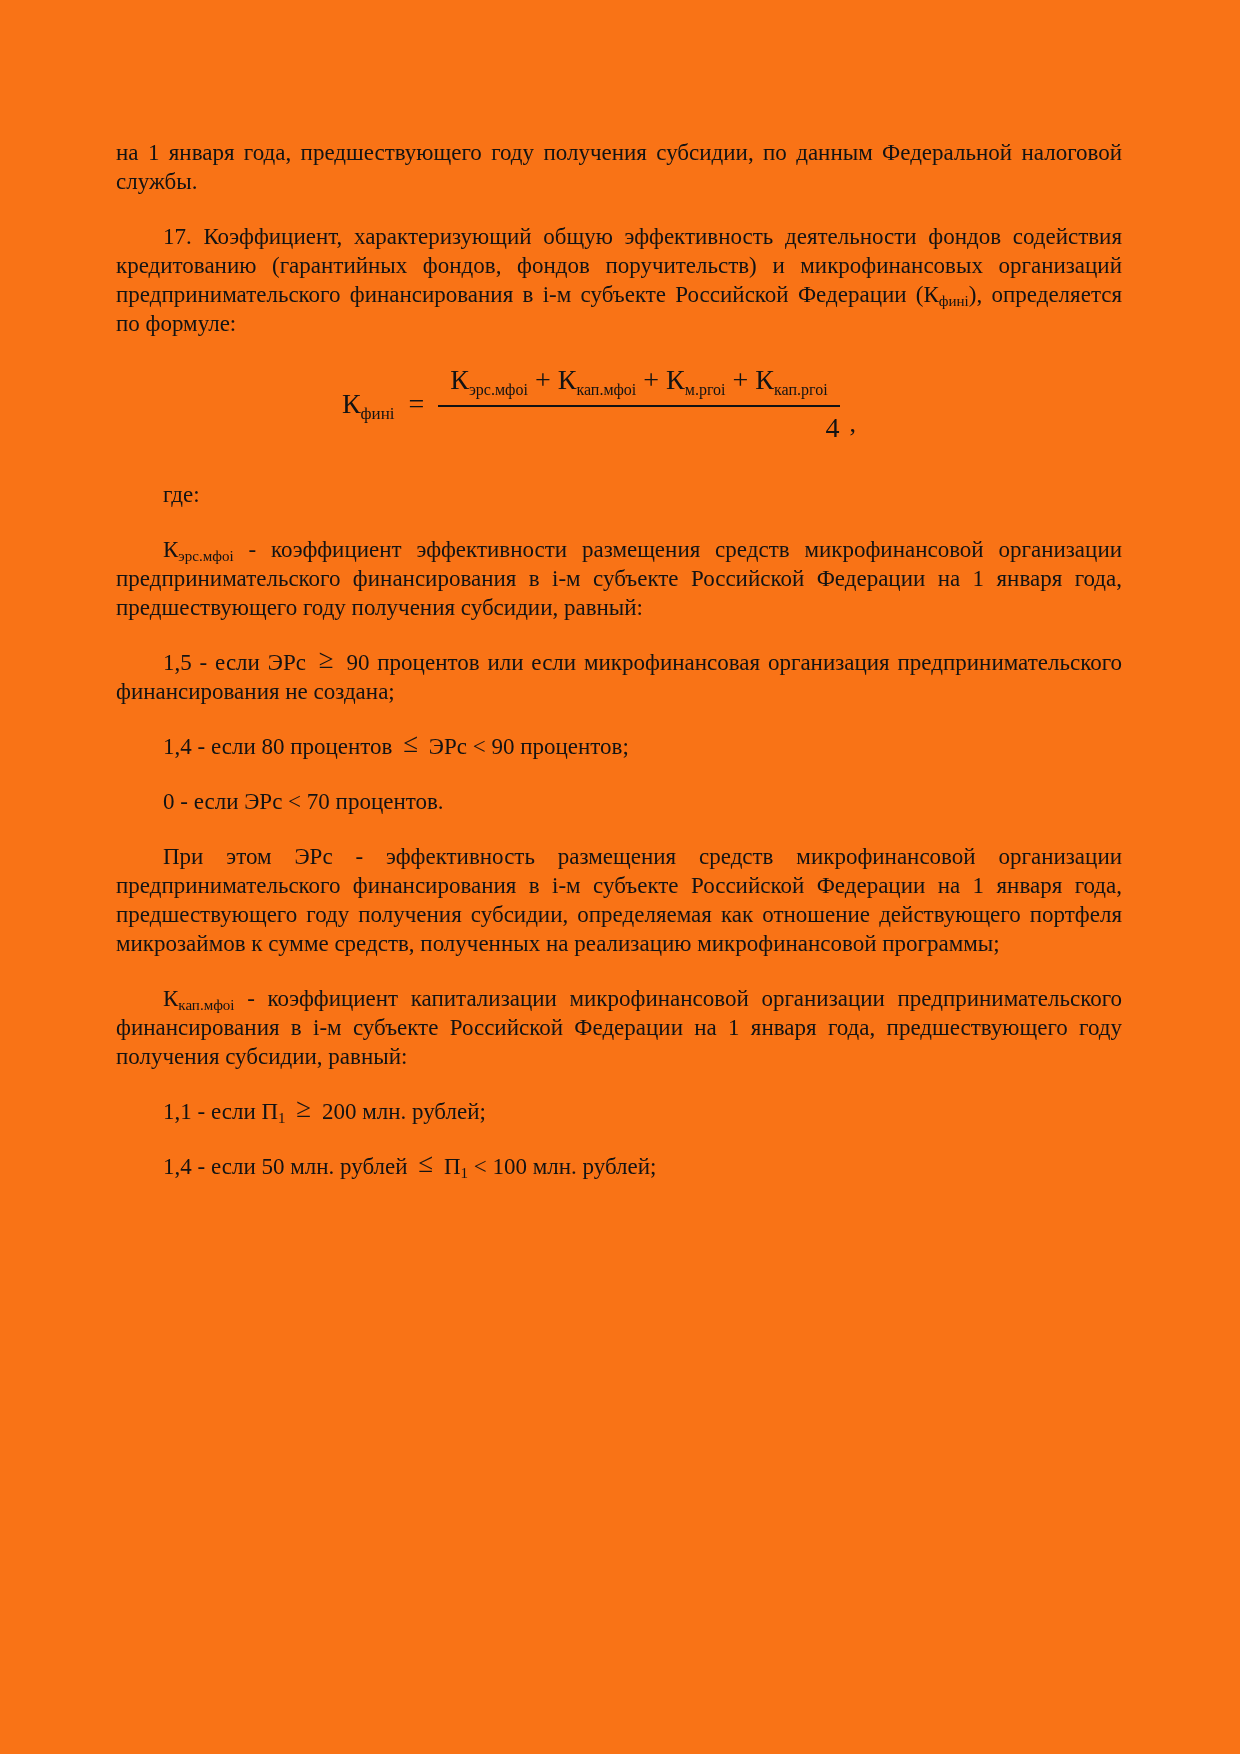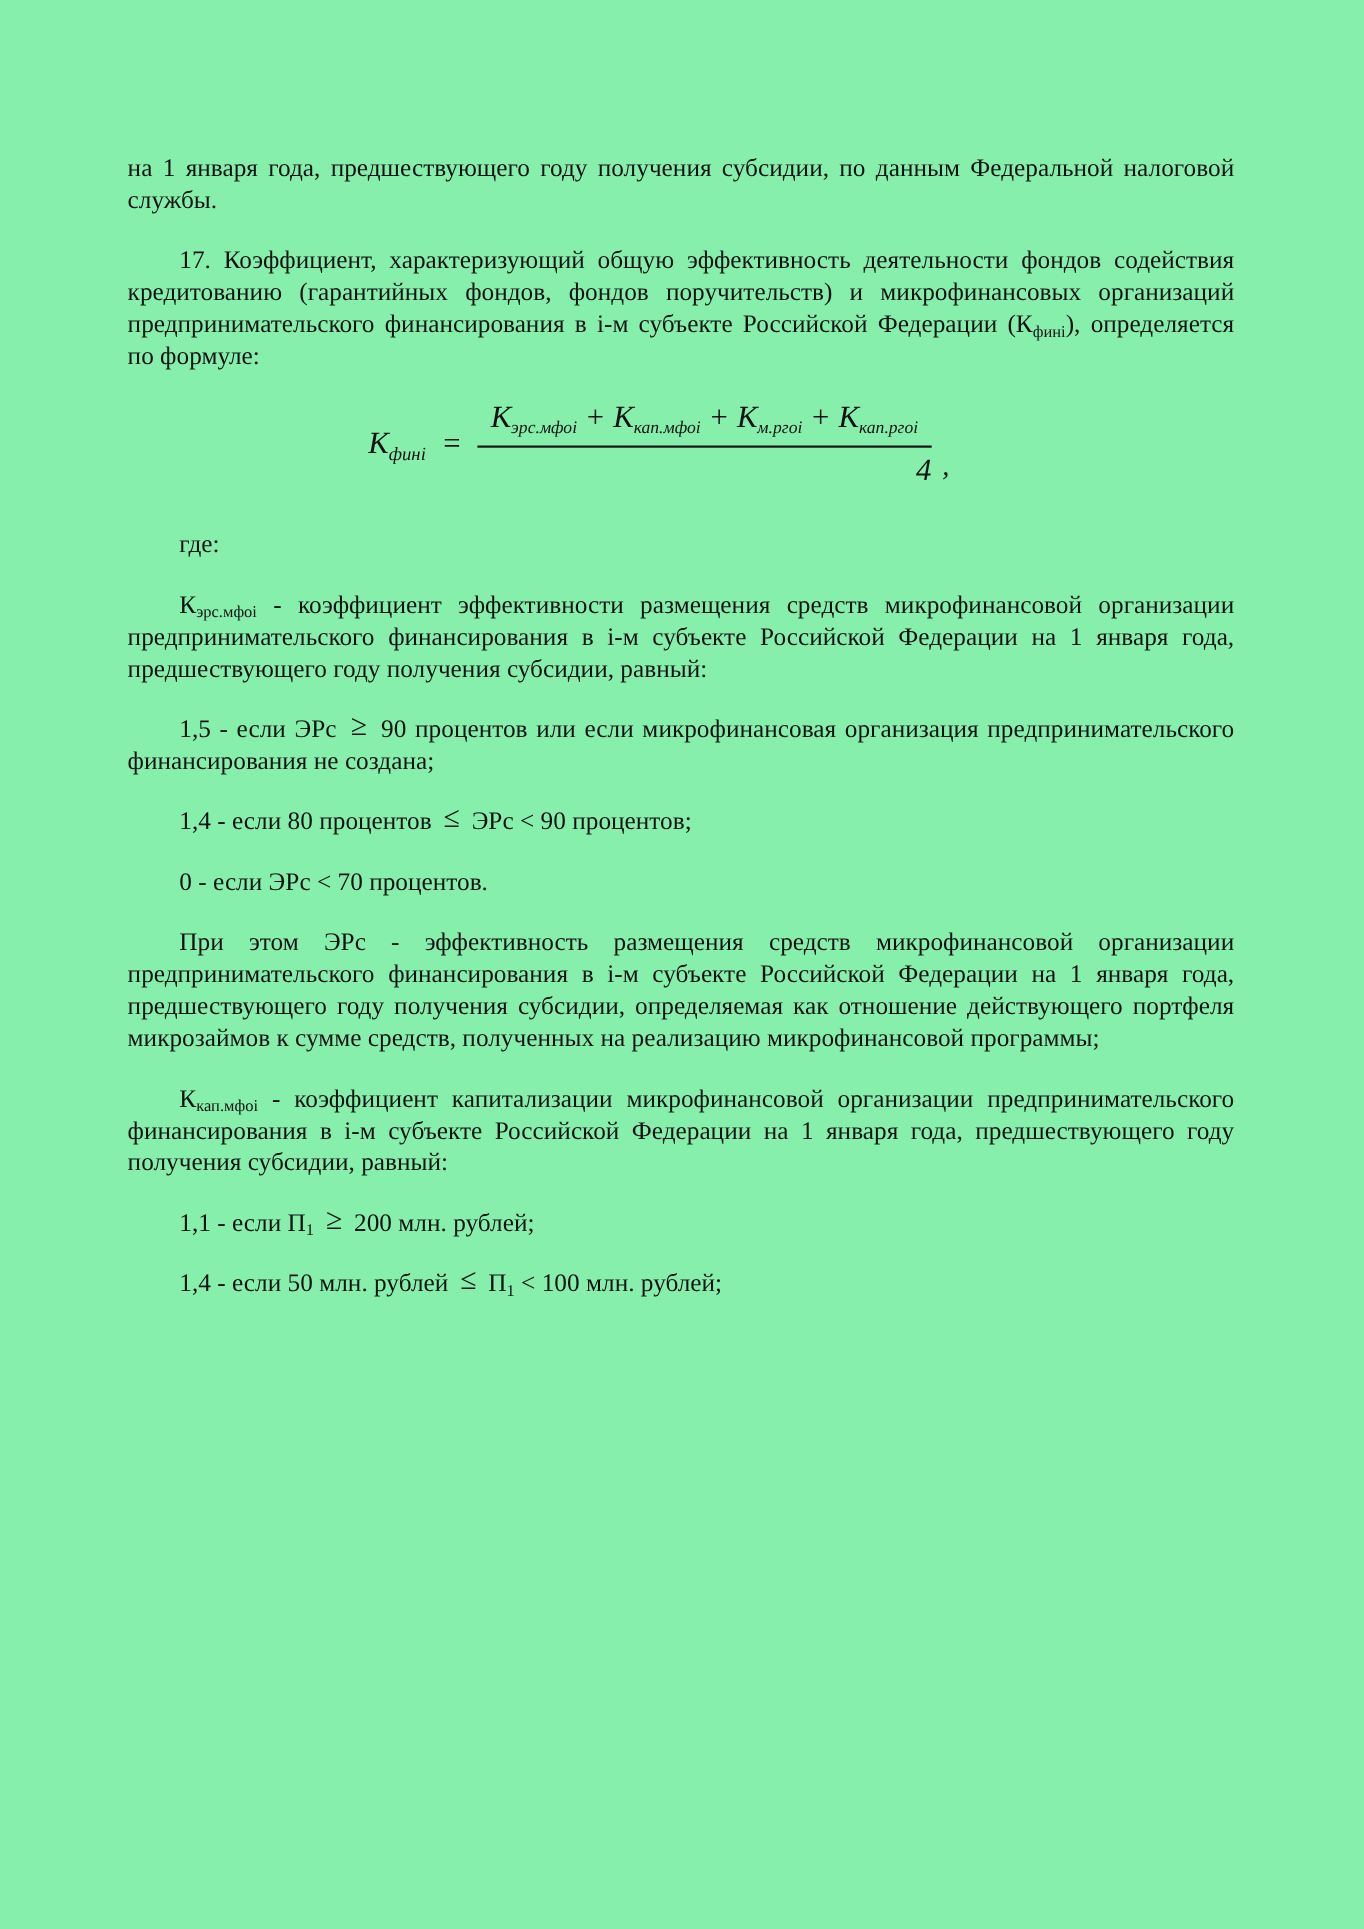--- a/index.html
+++ b/index.html
@@ -12,21 +12,21 @@
     width: 1240px;
     height: 1754px;
     font-family: "Liberation Serif", "DejaVu Serif", serif;
     color: #131313;
   }
 
   .page {
     position: relative;
     width: 1240px;
     height: 1754px;
-    background: #86efac;
+    background: #f97316;
     padding: 138px 118px 60px 116px;
     overflow: hidden;
   }
 
   .content {
     width: 100%;
   }
 
   p.para {
     font-size: 23px;
@@ -54,21 +54,20 @@
   }
 
   
   .formula-block {
     display: flex;
     justify-content: center;
     align-items: center;
     margin: 12px 40px 36px 0;
     font-size: 28px;
     color: #131313;
-    font-style: italic;
   }
 
   .f-lhs {
     white-space: nowrap;
   }
 
   .f-lhs sub {
     font-size: 17px;
     line-height: 0;
     vertical-align: -6px;

